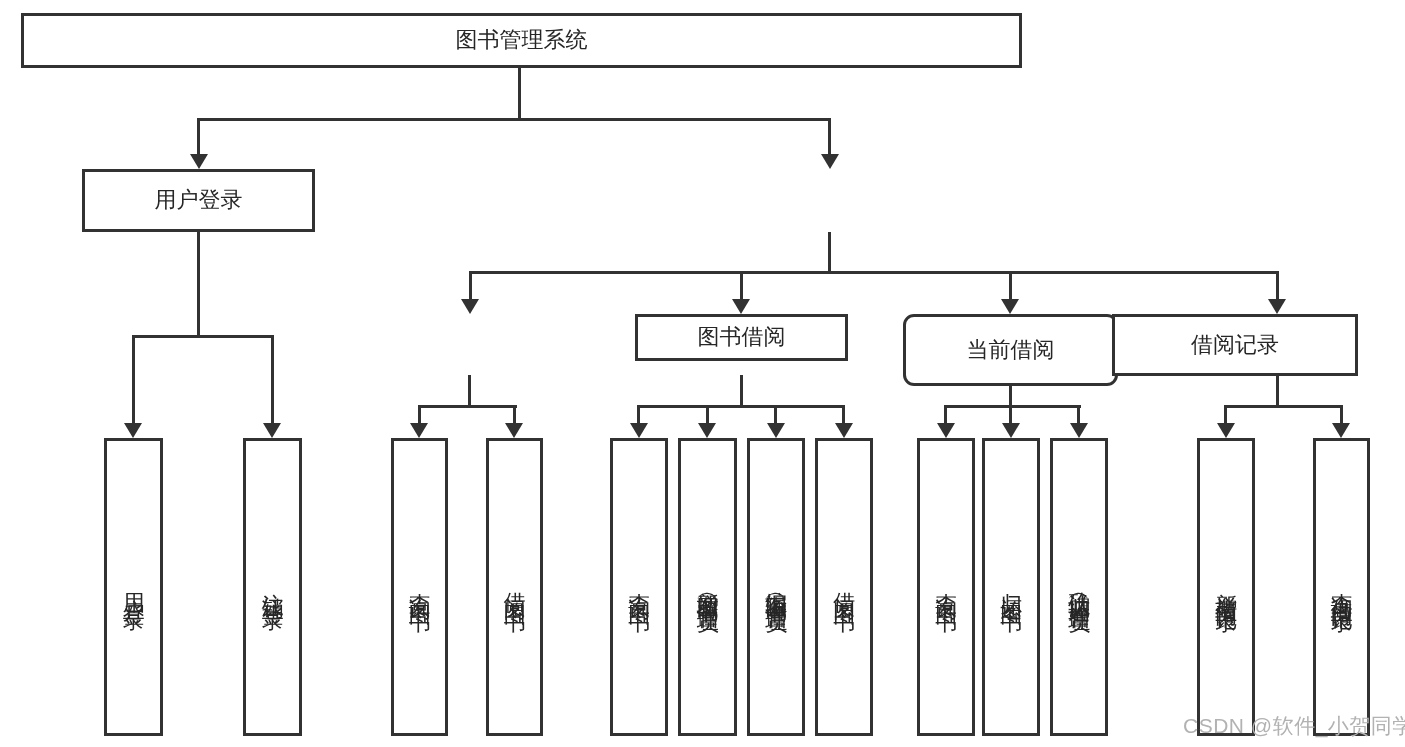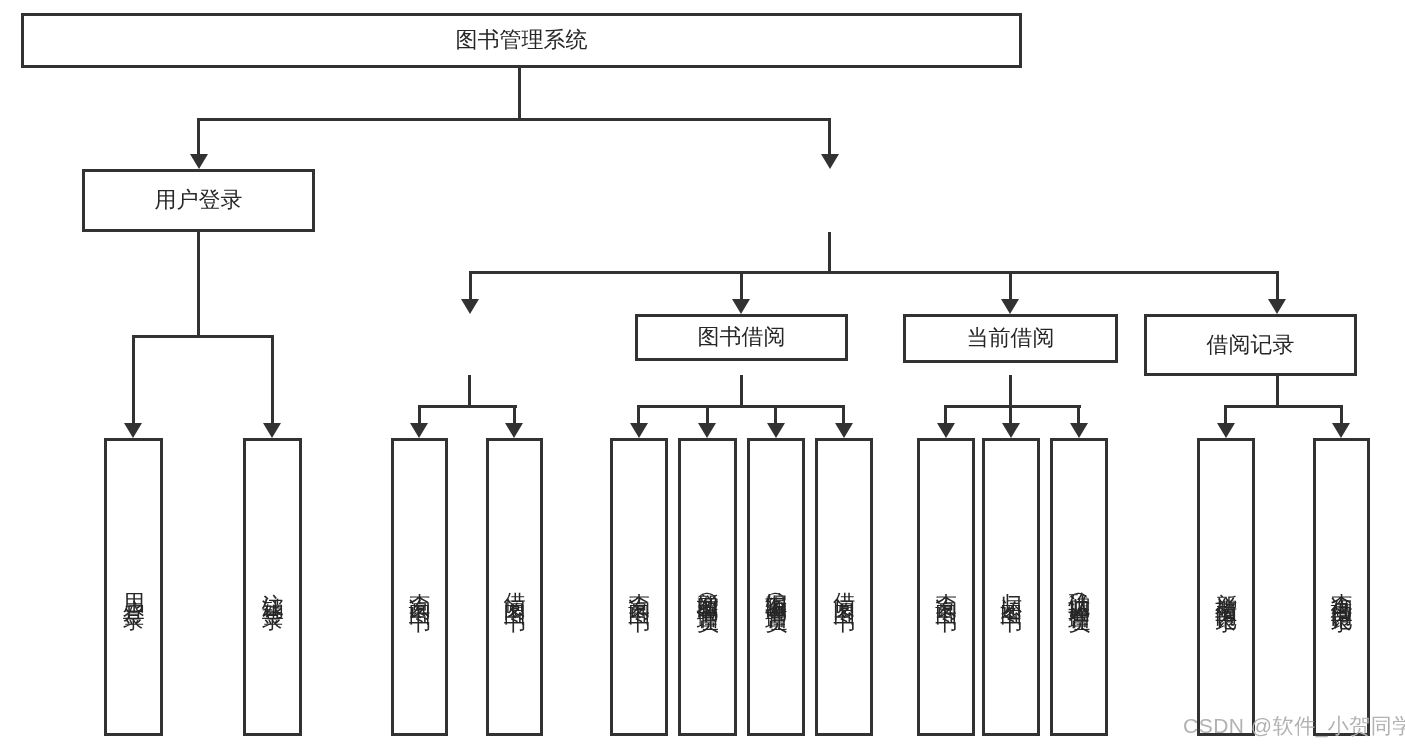--- a/index.html
+++ b/index.html
@@ -83,22 +83,22 @@
   <div class="vline" style="left:469px; top:271px; height:29px;"></div>
   <div class="arr" style="left:461px; top:299px;"></div>
   <div class="vline" style="left:740px; top:271px; height:29px;"></div>
   <div class="arr" style="left:732px; top:299px;"></div>
   <div class="vline" style="left:1009px; top:271px; height:29px;"></div>
   <div class="arr" style="left:1001px; top:299px;"></div>
   <div class="vline" style="left:1276px; top:271px; height:29px;"></div>
   <div class="arr" style="left:1268px; top:299px;"></div>
 
   <div class="box" style="left:635px; top:314px; width:213px; height:47px;">图书借阅</div>
-  <div class="box" style="left:903px; top:314px; width:215px; height:49px;">当前借阅</div>
-  <div class="box" style="left:1144px; top:314px; width:213px; height:62px;">借阅记录</div>
+  <div class="box" style="left:903px; top:314px; width:215px; height:72px;border-radius:11px;">当前借阅</div>
+  <div class="box" style="left:1112px; top:314px; width:246px; height:62px;">借阅记录</div>
 
   <div class="vline" style="left:468px; top:375px; height:32px;"></div>
   <div class="hline" style="left:418px; top:405px; width:99px;"></div>
   <div class="vline" style="left:418px; top:405px; height:19px;"></div>
   <div class="arr" style="left:410px; top:423px;"></div>
   <div class="vline" style="left:513px; top:405px; height:19px;"></div>
   <div class="arr" style="left:505px; top:423px;"></div>
 
   <div class="vline" style="left:740px; top:375px; height:32px;"></div>
   <div class="hline" style="left:637px; top:405px; width:208px;"></div>

